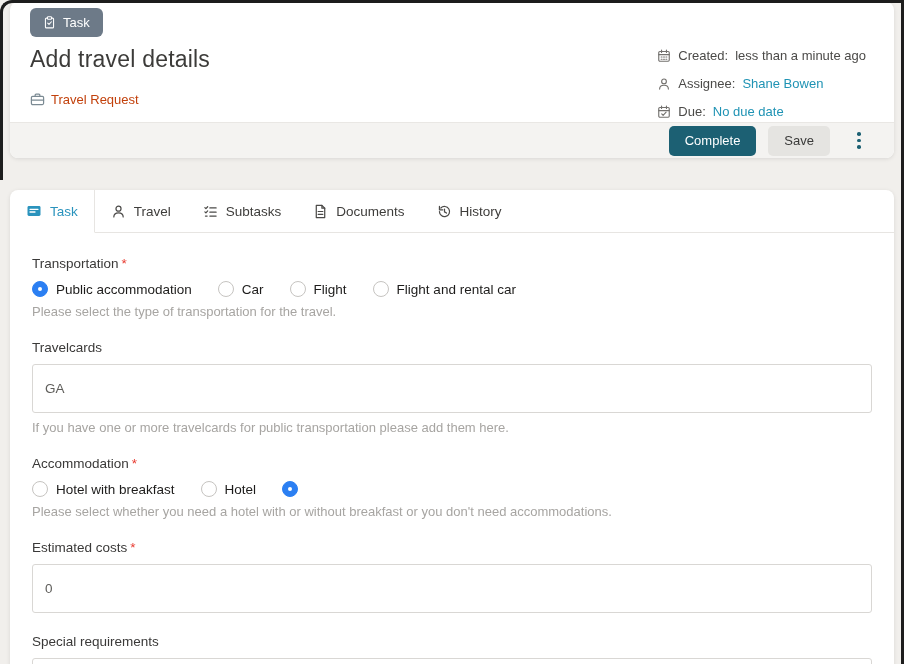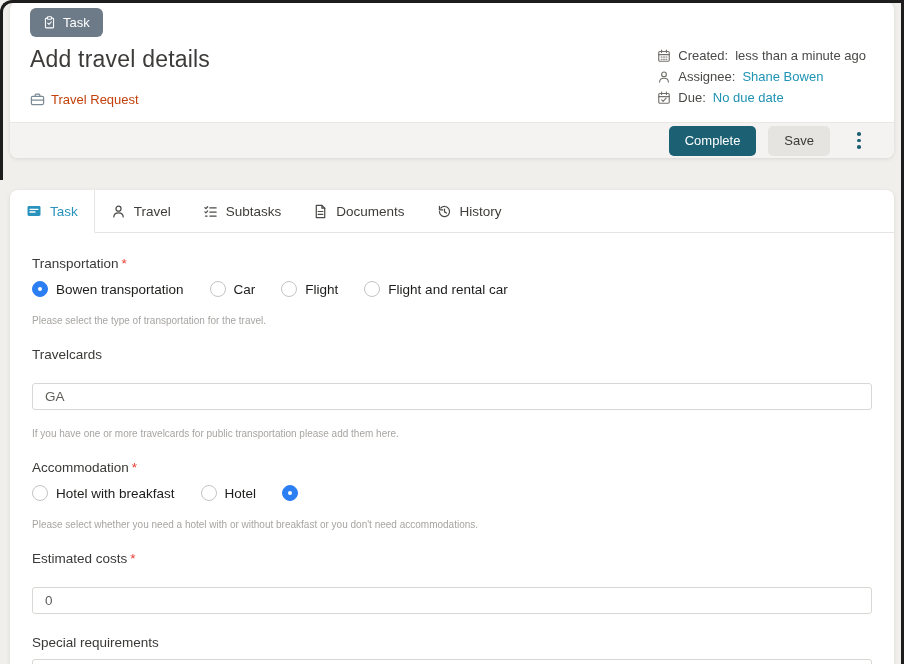--- a/index.html
+++ b/index.html
@@ -36,21 +36,21 @@
   }
   .page-title {
     position:absolute; left:20px; top:44px;
     font-size:23px; font-weight:400; color:#3c3b39; letter-spacing:.2px;
   }
   .process-link {
     position:absolute; left:20px; top:90px;
     display:flex; align-items:flex-end; gap:6px;
     color:#c2410c; font-size:13px; cursor:pointer;
   }
-  .meta { position:absolute; right:28px; top:46px; display:flex; flex-direction:column; gap:6px; }
+  .meta { position:absolute; right:28px; top:46px; display:flex; flex-direction:column; gap:13px; }
   .meta-row { display:flex; align-items:center; gap:7px; font-size:13px; color:#4b4a48; }
   .meta-link { color:#1f93b4; cursor:pointer; }
   .meta-label { color:#4b4a48; }
 
   .action-bar {
     height:36px; background:#f4f3f1; border-top:1px solid #e9e7e4;
     border-radius:0 0 8px 8px;
     display:flex; align-items:center; justify-content:flex-end;
     padding-right:26px; gap:12px;
   }
@@ -79,23 +79,23 @@
 
   .form { padding:21px 22px 0; }
   .field { margin-bottom:19px; }
   .field-label { font-size:13.5px; color:#3a3938; }
   .req { color:#e8392e; margin-left:3px; font-size:13.5px; }
   .radio-row { display:flex; align-items:center; gap:26px; margin-top:9px; }
   .radio-opt { display:flex; align-items:center; gap:8px; font-size:13.5px; color:#1d1c1b; cursor:pointer; }
   .radio { width:16px; height:16px; border-radius:50%; border:1px solid #c6c4c1; background:#fff; flex:none; position:relative; }
   .radio.checked { background:#2b7ff2; border-color:#2b7ff2; }
   .radio.checked::after { content:''; position:absolute; inset:5px; background:#fff; border-radius:50%; }
-  .help { margin-top:18px; font-size:10px; color:#a7a5a2; }
+  .help { margin-top:7px; font-size:13px; color:#a7a5a2; }
   .text-input {
-    display:block; margin-top:20px; width:100%; height:27px;
+    display:block; margin-top:8px; width:100%; height:49px;
     border:1px solid #d9d7d4; border-radius:3px; padding:0 12px;
     font-size:13.5px; color:#5f5e5b; background:#fff; font-family:inherit; outline:none;
   }
   .ta-wrap { position:relative; margin-top:8px; }
   textarea.text-input { height:47px; resize:none; padding-top:7px; margin-top:0; }
 
   svg { display:block; }
 </style>
 </head>
 <body>
@@ -226,21 +226,21 @@
     <div class="tab-filler"></div>
   </div>
 
   <div class="form">
 
     <div class="field">
       <span class="field-label">Transportation</span><span class="req">*</span>
       <div class="radio-row">
         <div class="radio-opt">
           <span class="radio checked"></span>
-          <span>Bowen transportation</span>
+          <span>Public accommodation</span>
         </div>
         <div class="radio-opt">
           <span class="radio"></span>
           <span>Car</span>
         </div>
         <div class="radio-opt">
           <span class="radio"></span>
           <span>Flight</span>
         </div>
         <div class="radio-opt">

